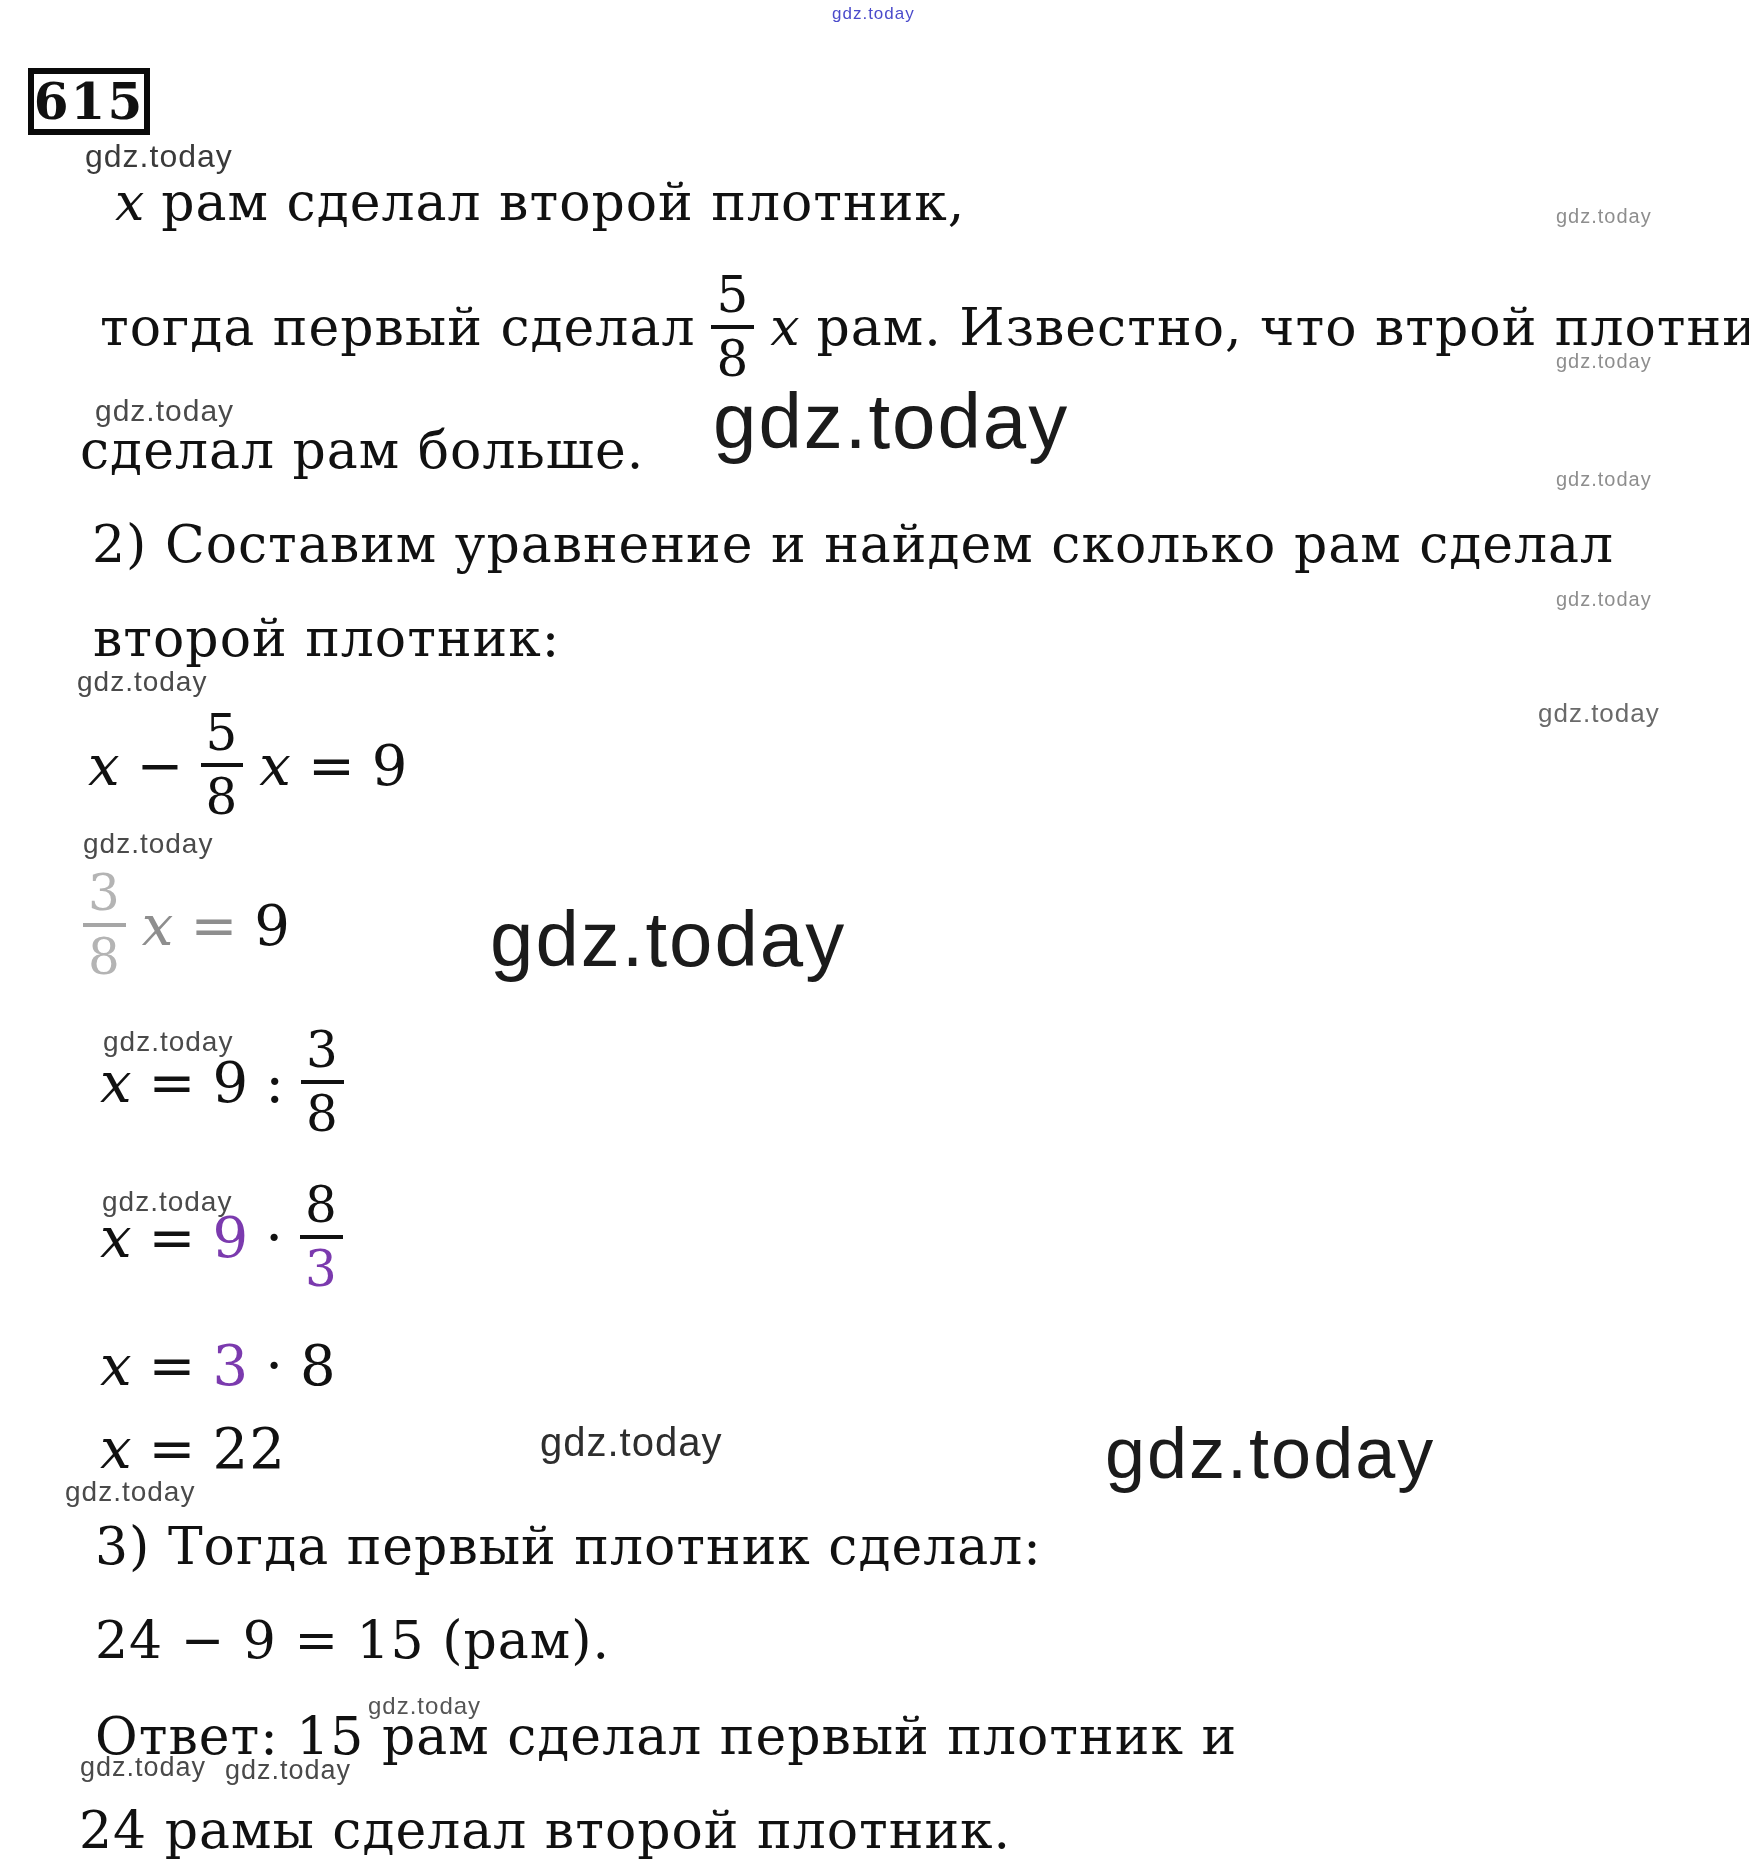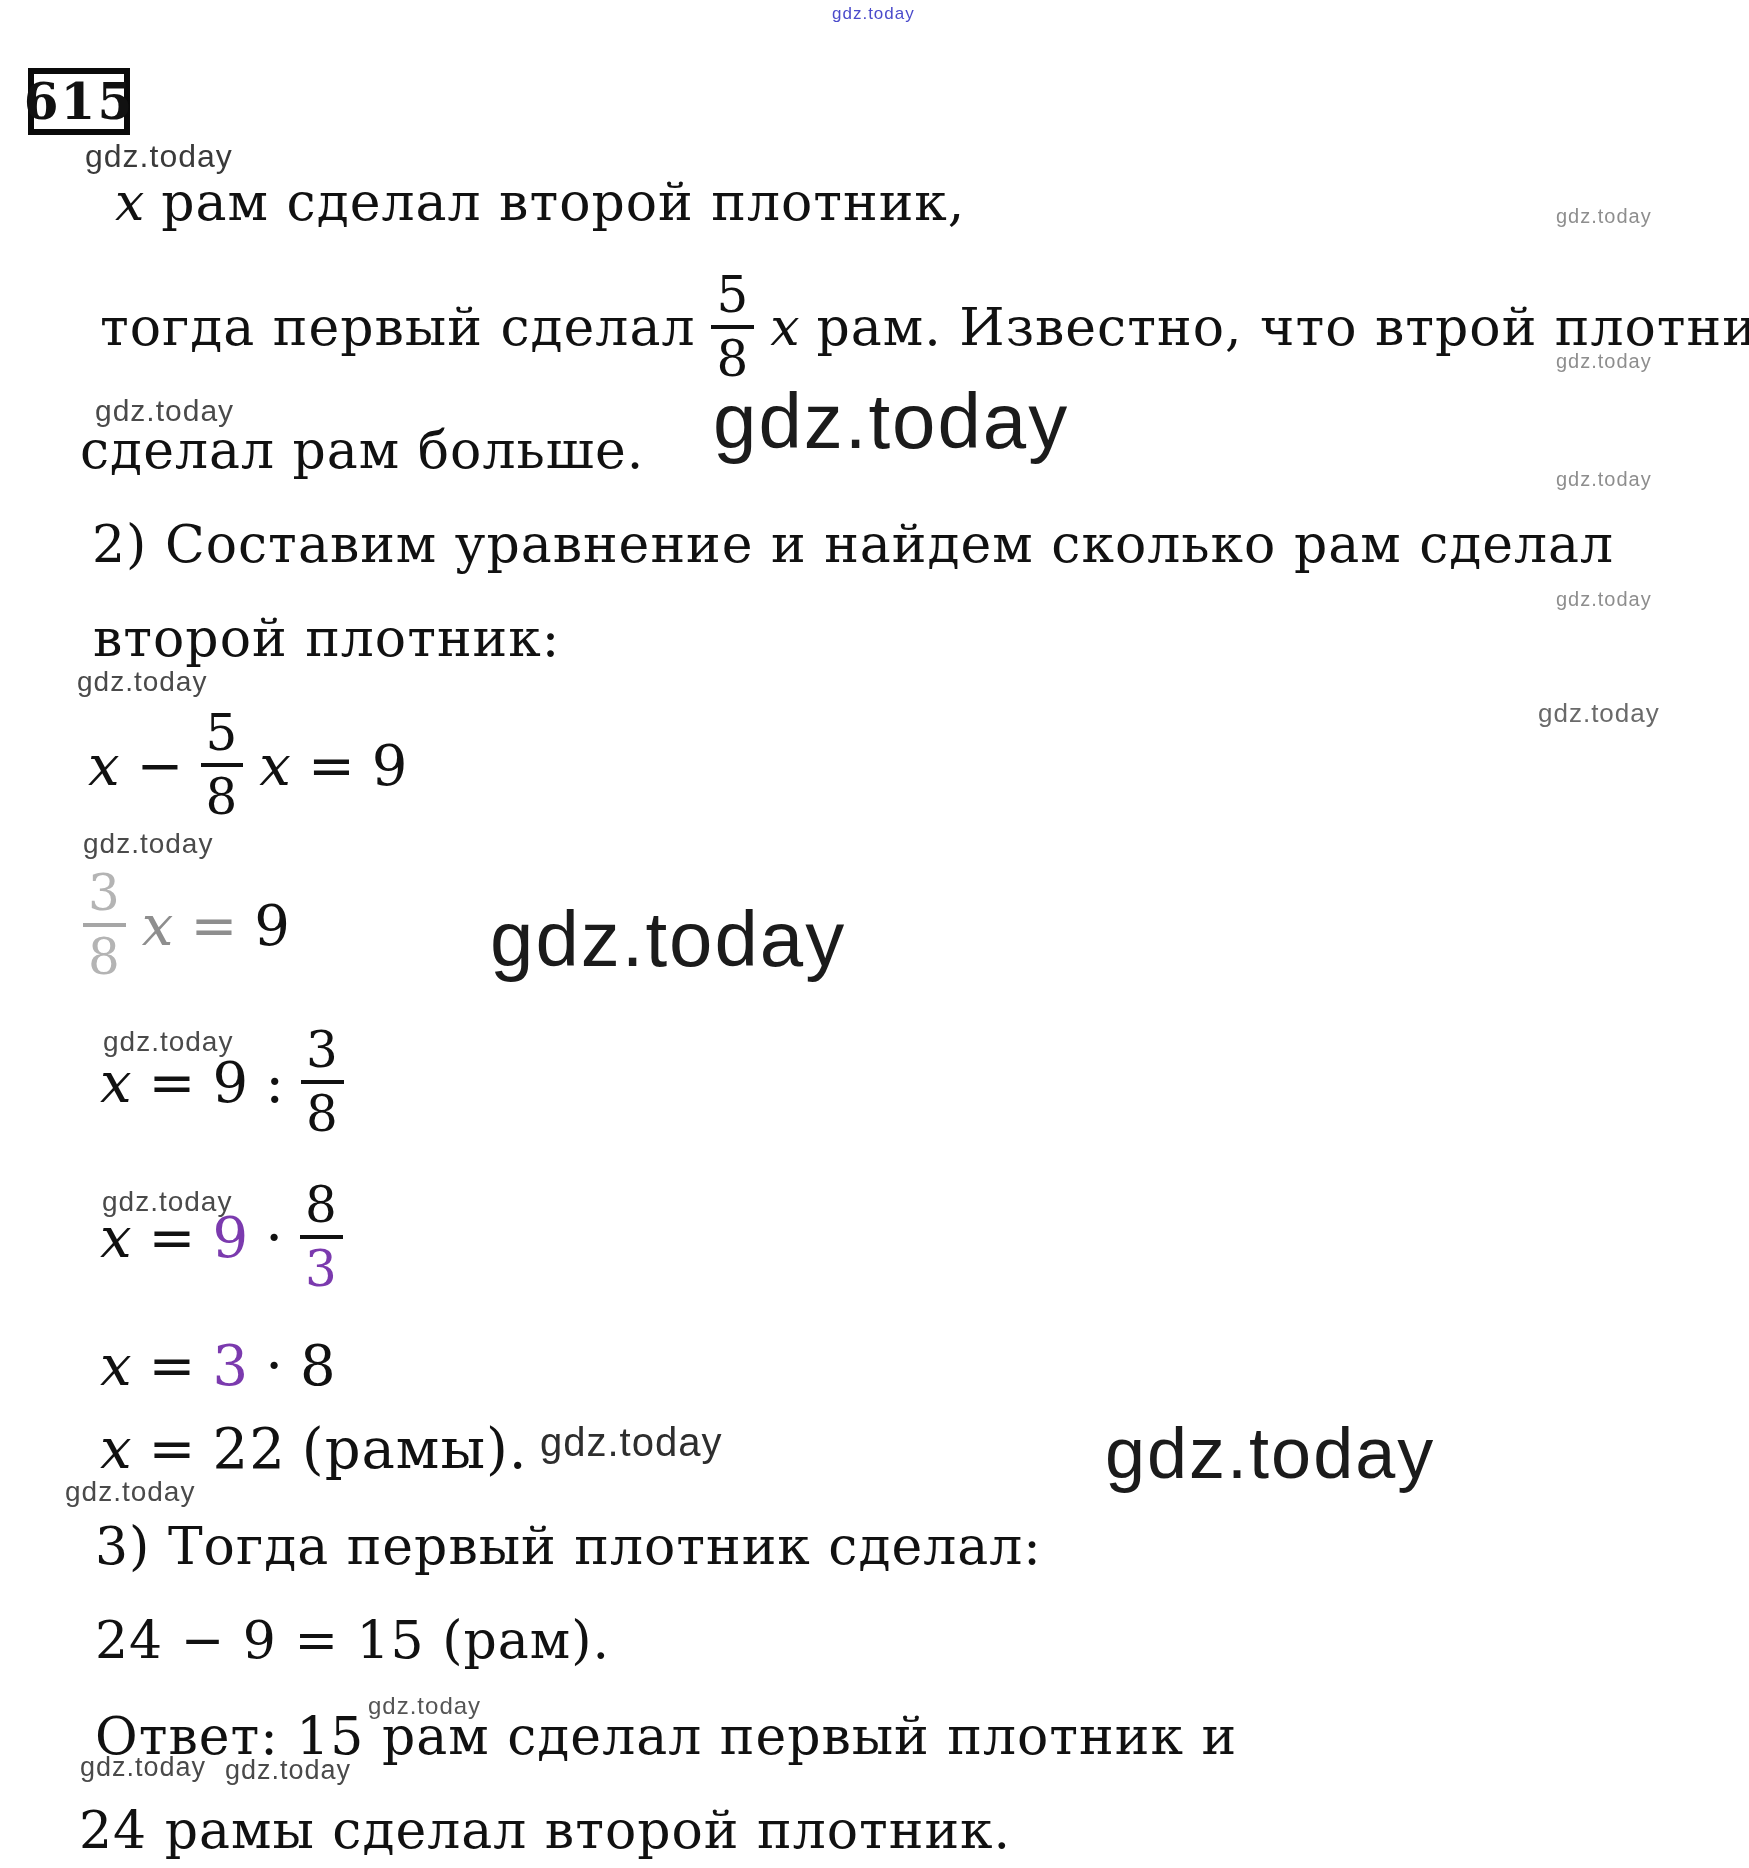--- a/index.html
+++ b/index.html
@@ -8,21 +8,21 @@
 
   
   .wm{position:absolute;font-family:"Liberation Sans","DejaVu Sans",sans-serif;
       font-weight:300;color:#4a4a4a;letter-spacing:1px;white-space:nowrap;}
   .wm-blue{color:var(--watermark-blue,#4b4bcb);}
   .wm-right{color:#8e8e8e;}
   .wm-big{position:absolute;font-family:"Liberation Sans","DejaVu Sans",sans-serif;
       font-weight:300;color:#1b1b1b;letter-spacing:2px;white-space:nowrap;}
 
   
-  .problem-box{position:absolute;left:28px;top:68px;width:102px;height:67px;
+  .problem-box{position:absolute;left:28px;top:68px;width:122px;height:67px;
       border:6px solid #0a0a0a;display:flex;align-items:center;justify-content:center;box-sizing:border-box;}
   .problem-box span{font-size:50px;font-weight:bold;letter-spacing:2px;}
 
   
   .row{position:absolute;display:flex;align-items:center;gap:16px;
        font-size:52px;letter-spacing:1px;white-space:nowrap;}
   .row.math{font-size:56px;}
   .mvar{font-style:italic;font-family:"DejaVu Serif",serif;}
 
   
@@ -149,21 +149,20 @@
     <span>=</span>
     <span class="purple">3</span>
     <span>·</span>
     <span>8</span>
   </div>
 
   <div class="row math" style="left:100px;top:1416px;">
     <span class="mvar">x</span>
     <span>=</span>
     <span>22</span>
-    <span>(рамы).</span>
   </div>
   <div class="wm" style="left:540px;top:1420px;font-size:40px;color:#2e2e2e;">gdz.today</div>
   <div class="wm" style="left:65px;top:1476px;font-size:28px;">gdz.today</div>
   <div class="wm-big" style="left:1105px;top:1412px;font-size:72px;">gdz.today</div>
 
   <div class="row" style="left:95px;top:1516px;">
     <span>3) Тогда первый плотник сделал:</span>
   </div>
 
   <div class="row" style="left:95px;top:1610px;">

